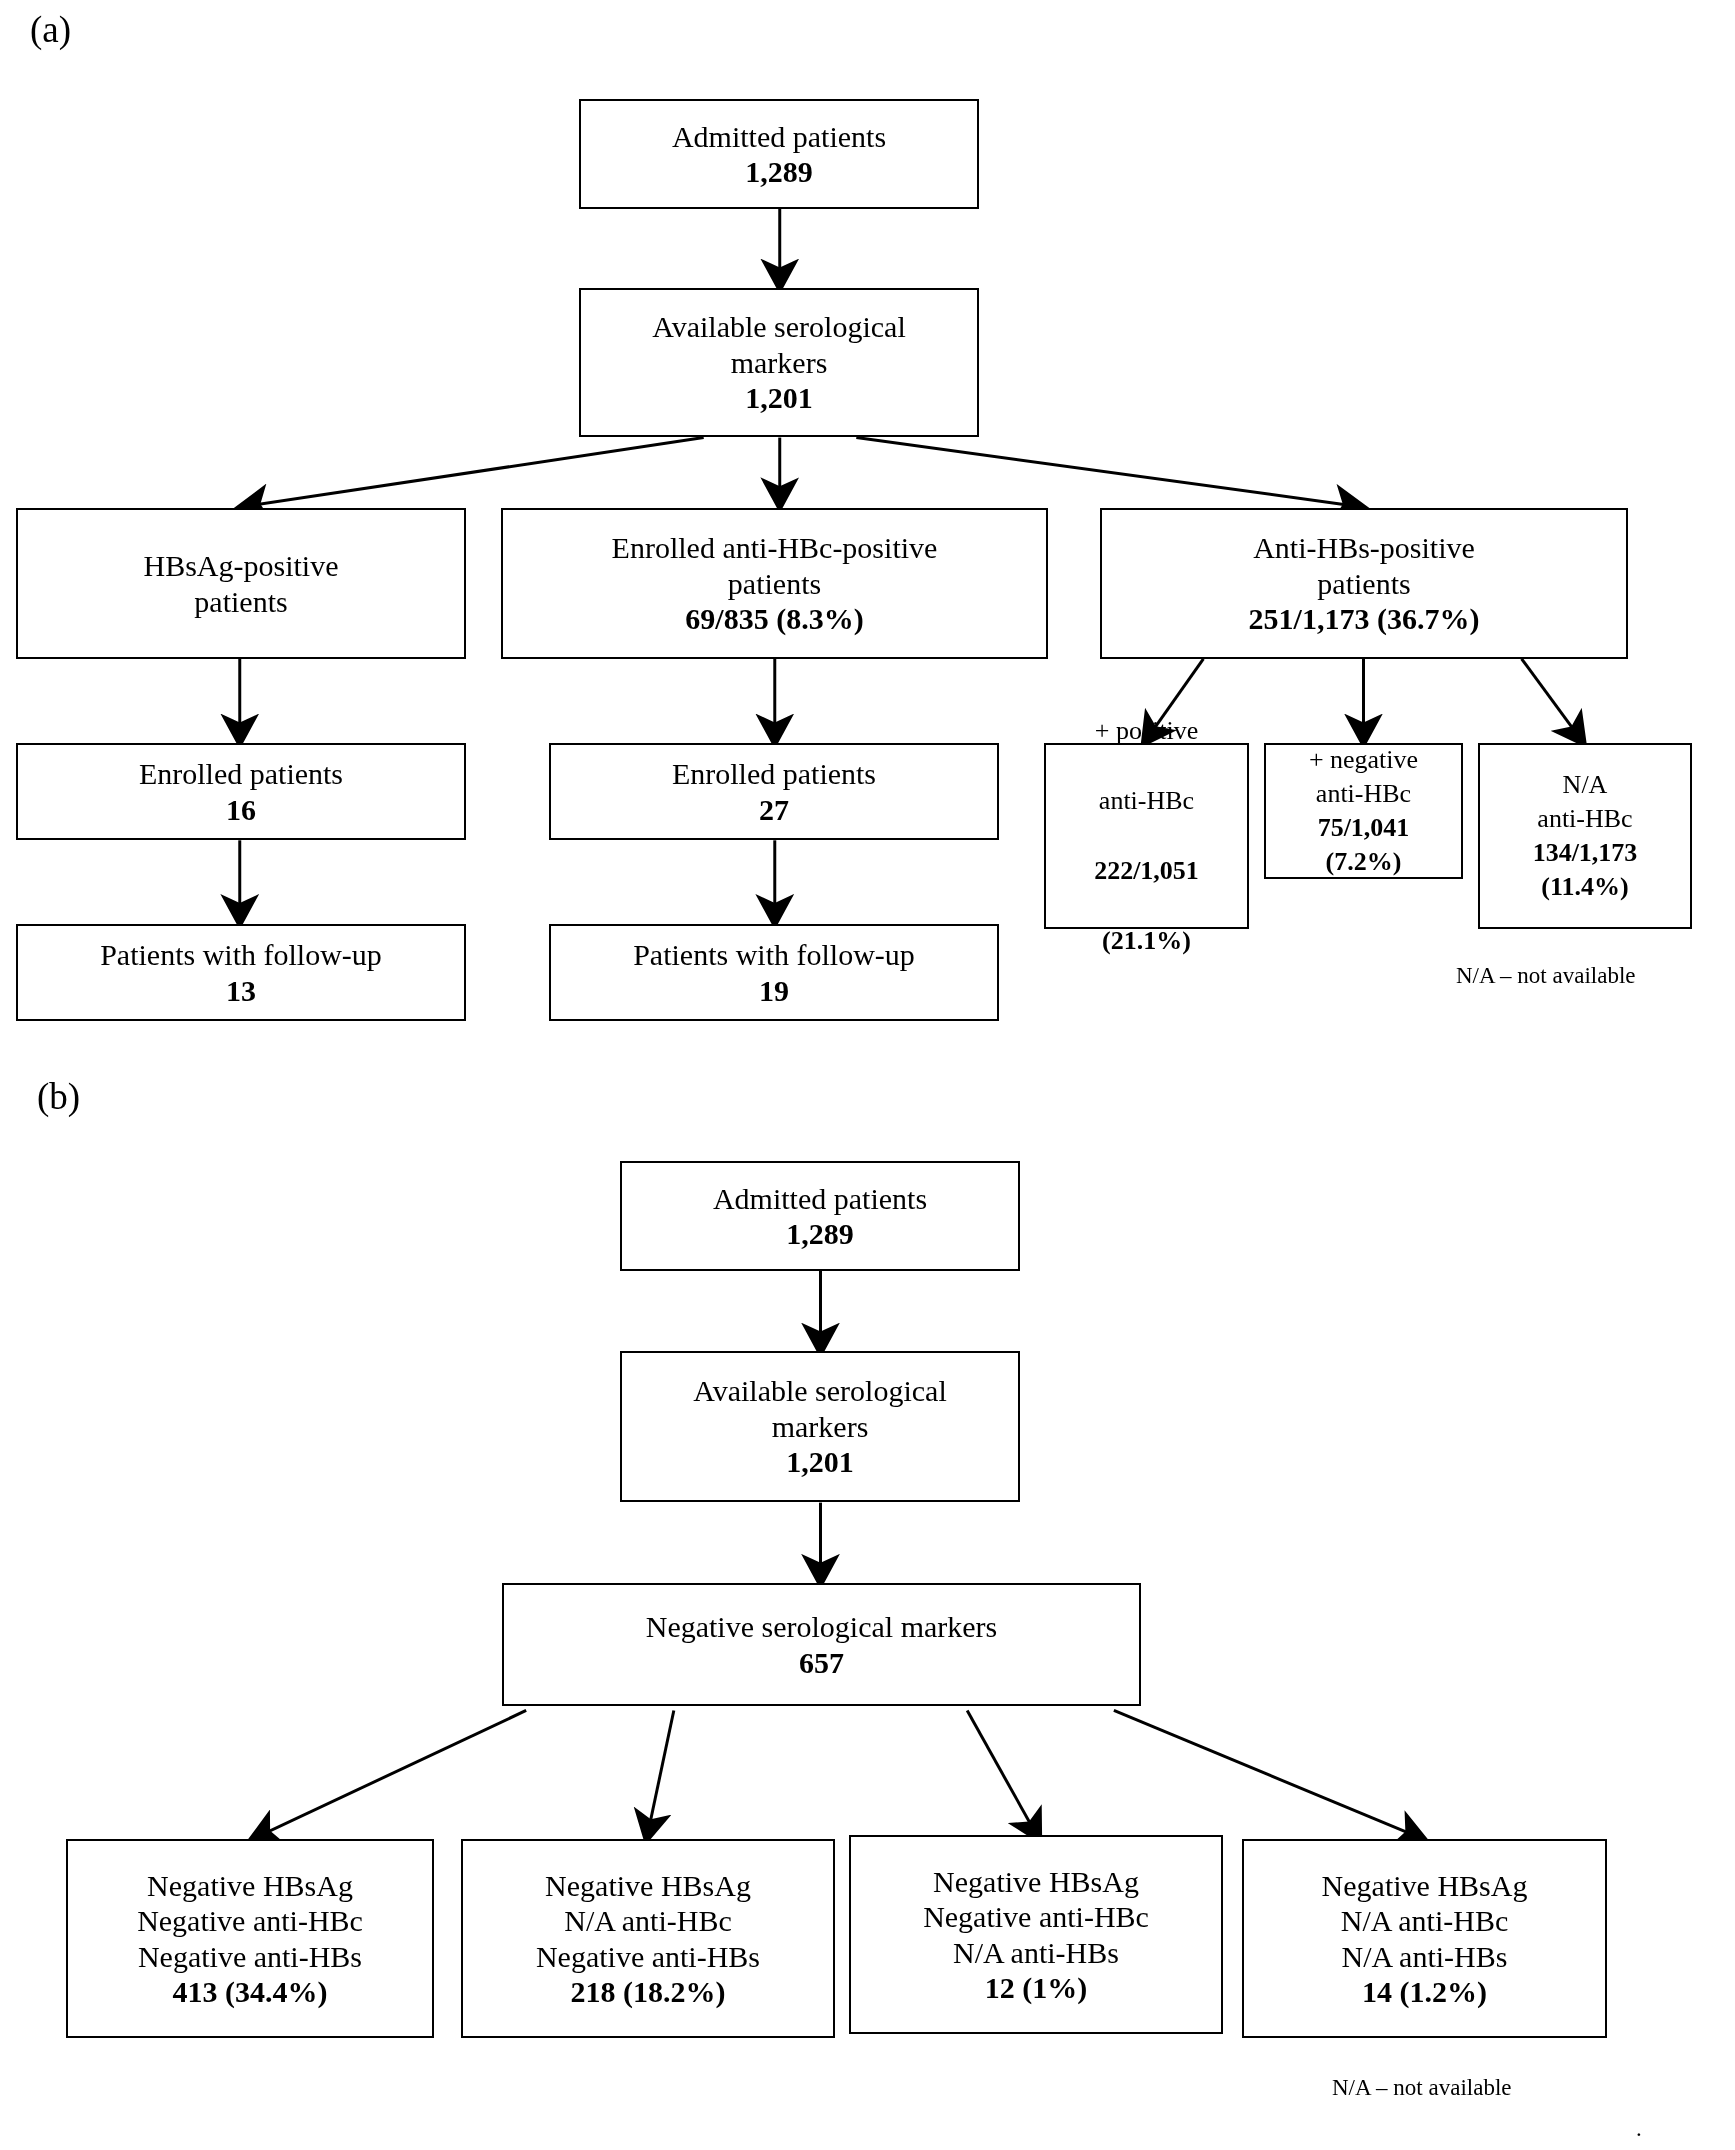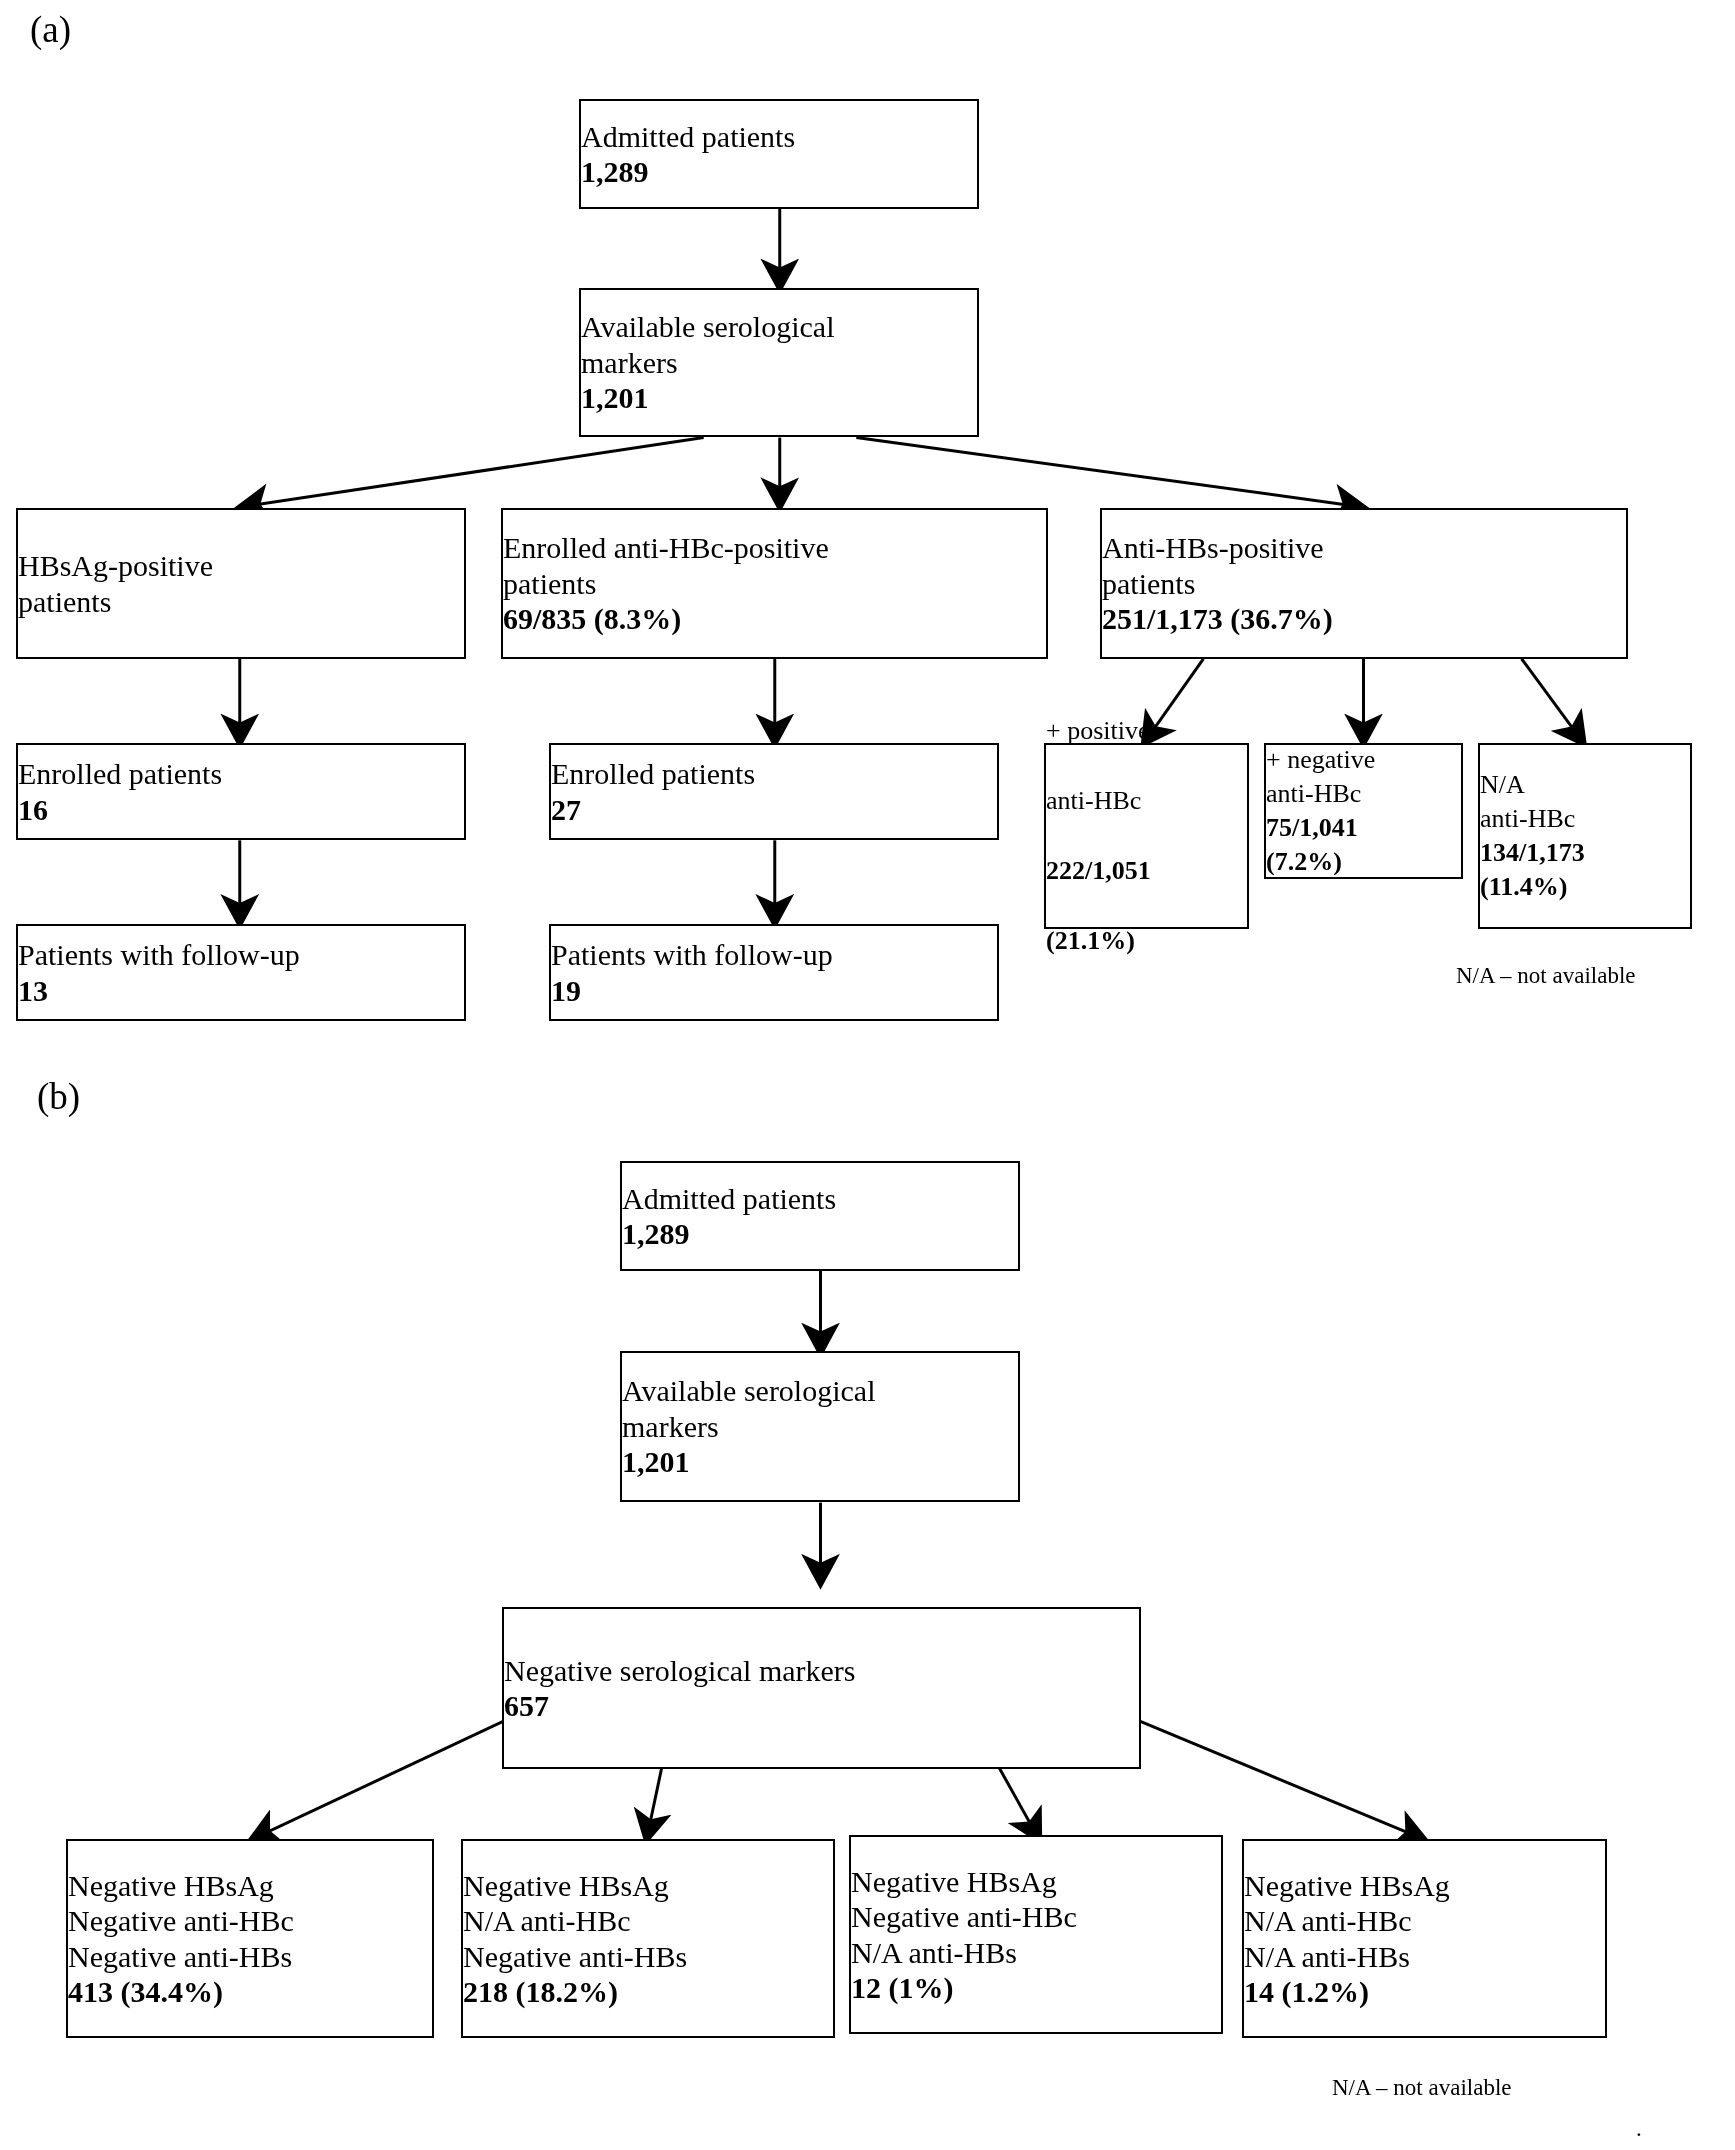--- a/index.html
+++ b/index.html
@@ -9,20 +9,21 @@
     color:#000000;overflow:hidden;
   }
   .panel-label{
     position:absolute;font-size:37px;line-height:1;
     font-family:"Liberation Serif","DejaVu Serif",serif;
   }
   .box{
     position:absolute;box-sizing:border-box;
     border:2.5px solid #000;background:#fff;
     display:flex;flex-direction:column;align-items:center;justify-content:center;
+    text-align:center;
   }
   .box .ln{display:block;width:100%;}
   .t{font-size:30px;line-height:1.18;font-weight:400;}
   .b{font-size:30px;line-height:1.18;font-weight:700;}
   .t-sm{font-size:26px;line-height:1.30;font-weight:400;}
   .b-sm{font-size:26px;line-height:1.30;font-weight:700;}
   .note{
     position:absolute;font-size:23px;line-height:1;white-space:nowrap;
   }
   .dot{position:absolute;font-size:23px;line-height:1;}
@@ -147,21 +148,21 @@
   <span class="ln t">Admitted patients</span>
   <span class="ln b">1,289</span>
 </div>
 
 <div class="box" style="left:620px;top:1351px;width:400px;height:151px;">
   <span class="ln t">Available serological</span>
   <span class="ln t">markers</span>
   <span class="ln b">1,201</span>
 </div>
 
-<div class="box" style="left:502px;top:1583px;width:639px;height:162px;margin-top:24px;">
+<div class="box" style="left:502px;top:1583px;width:639px;height:123px;">
   <span class="ln t">Negative serological markers</span>
   <span class="ln b">657</span>
 </div>
 
 <div class="box" style="left:66px;top:1839px;width:368px;height:199px;">
   <span class="ln t">Negative HBsAg</span>
   <span class="ln t">Negative anti-HBc</span>
   <span class="ln t">Negative anti-HBs</span>
   <span class="ln b">413 (34.4%)</span>
 </div>

